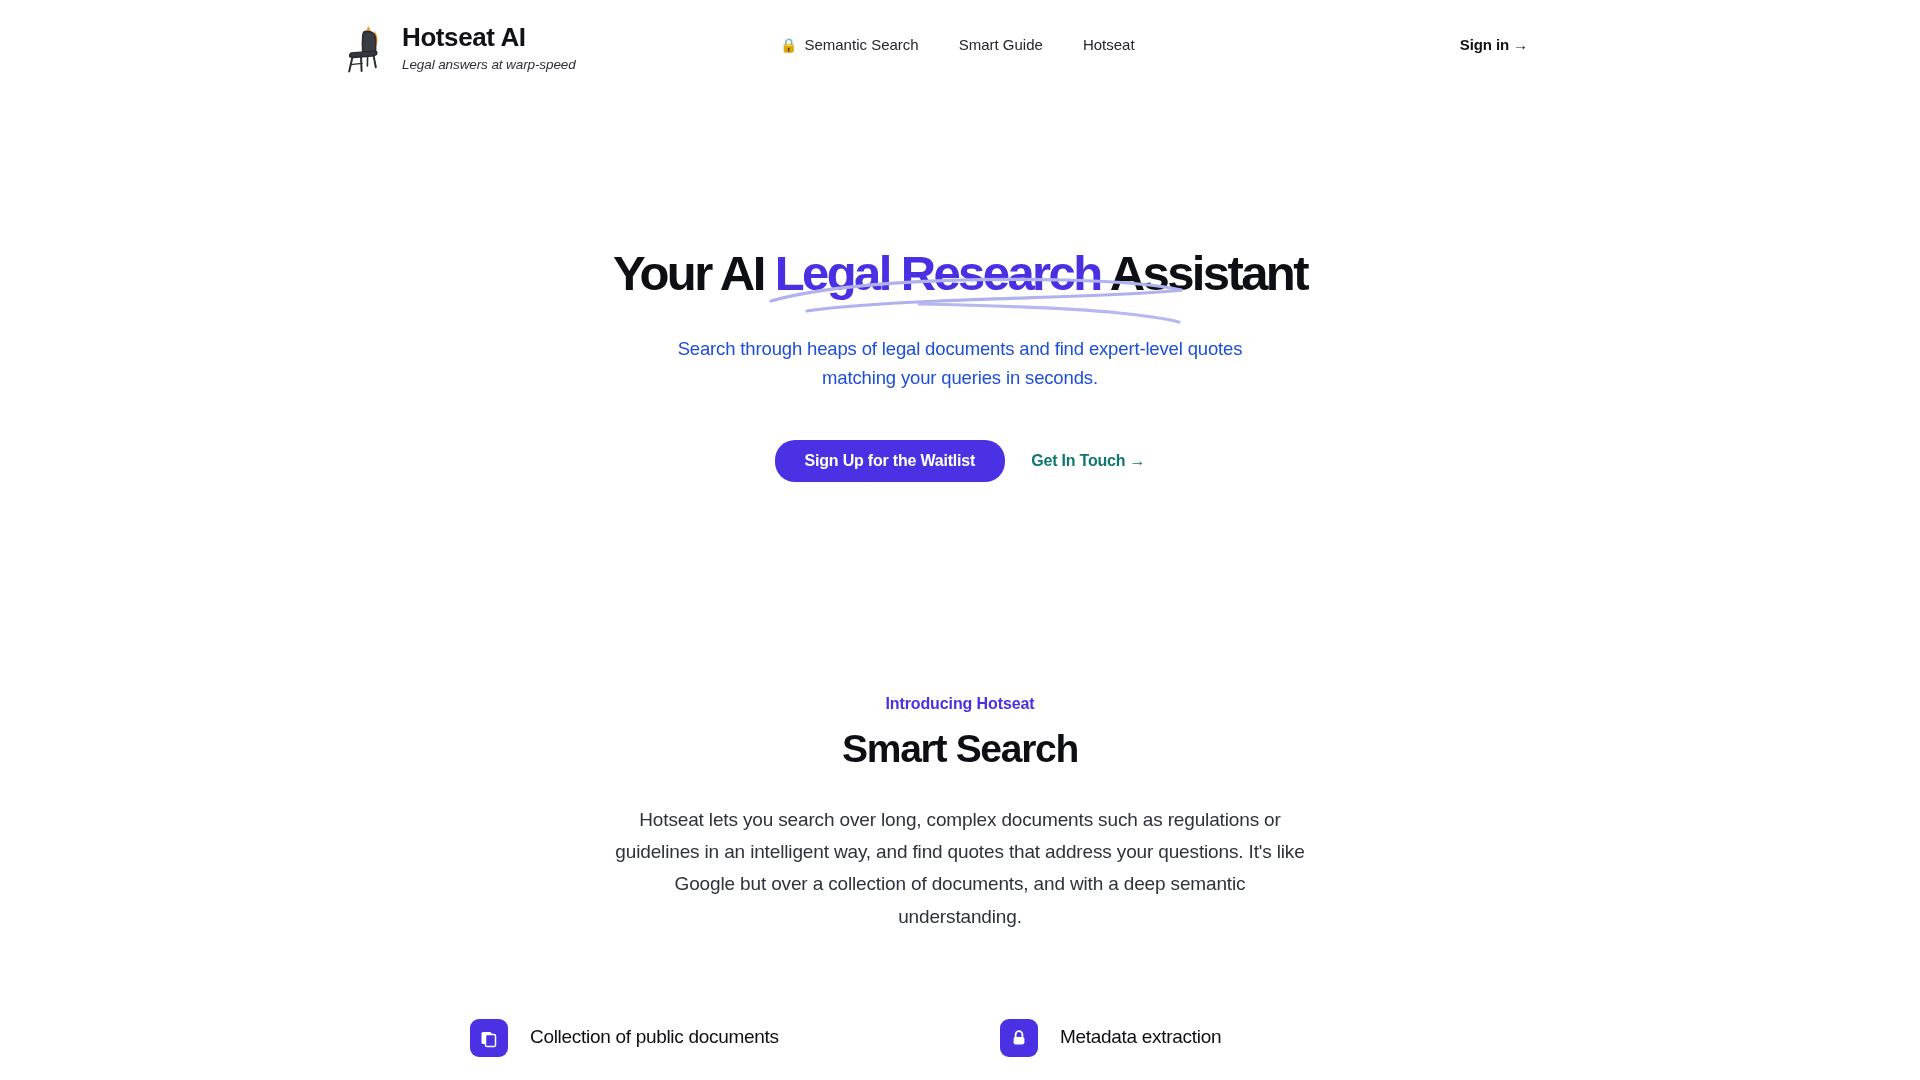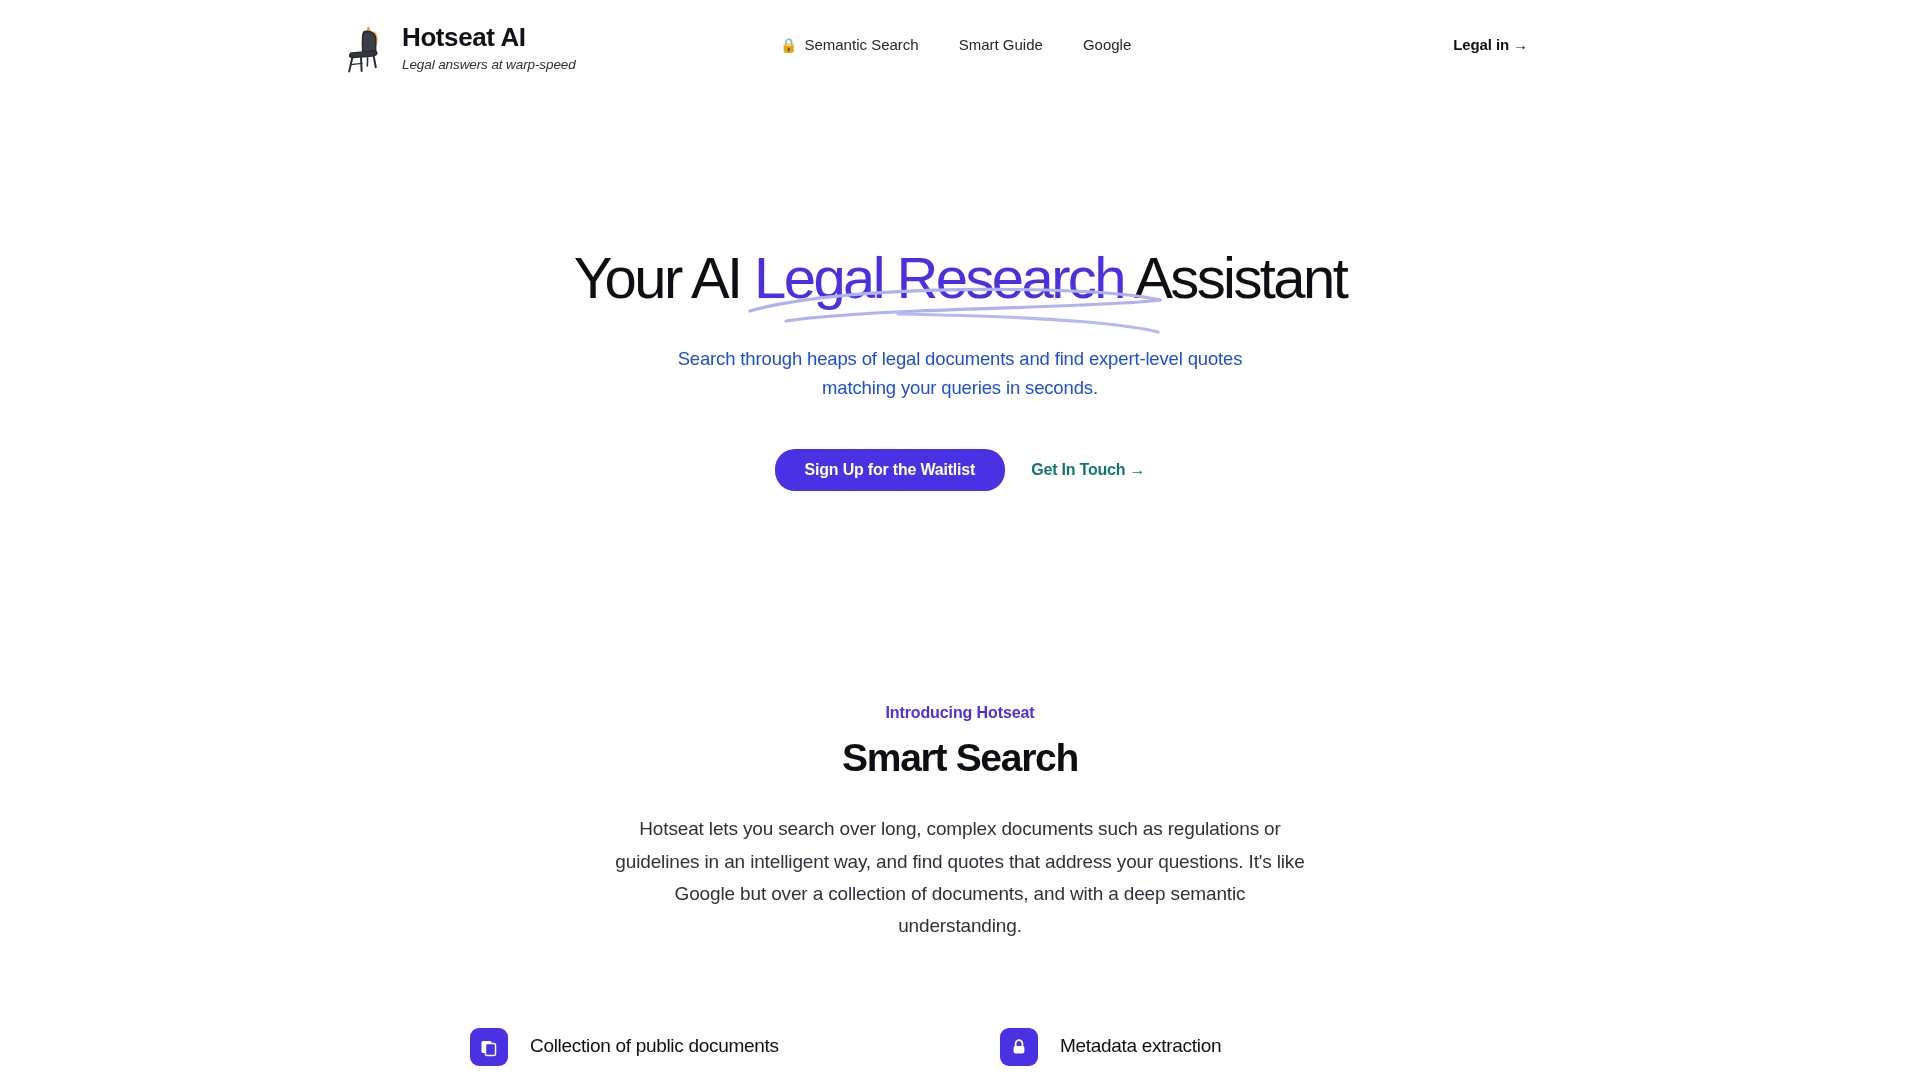--- a/index.html
+++ b/index.html
@@ -96,23 +96,23 @@
   }
 
   
   .hero {
     width: 1920px;
     text-align: center;
     padding-top: 152px;
   }
 
   .hero-title {
-    font-size: 58px;
+    font-size: 49px;
     line-height: 1.05;
-    font-weight: 400;
+    font-weight: 700;
     letter-spacing: -2.6px;
     color: #0e0f14;
     position: relative;
     display: block;
   }
 
   .hl-wrap {
     position: relative;
     display: inline-block;
     color: #4a30e3;
@@ -277,25 +277,25 @@
 
   <nav class="main-nav">
     <a class="nav-link" href="#">
       <span class="lock-emoji">🔒</span>
       <span>Semantic Search</span>
     </a>
     <a class="nav-link" href="#">
       <span>Smart Guide</span>
     </a>
     <a class="nav-link" href="#">
-      <span>Google</span>
+      <span>Hotseat</span>
     </a>
   </nav>
 
-  <a class="signin-link" href="#">Legal in →</a>
+  <a class="signin-link" href="#">Sign in →</a>
 </header>
 
 <section class="hero">
 
   <h1 class="hero-title">
     <span>Your AI </span><span class="hl-wrap"><span>Legal Research</span><svg class="hl-swoosh" viewBox="0 0 420 54" xmlns="http://www.w3.org/2000/svg" aria-hidden="true">
           <path d="M4 26 C60 10 168 2 300 5 C348 6.5 392 10 414 15" stroke="#b0b2f0" stroke-width="3.2" fill="none" stroke-linecap="round"></path>
           <path d="M414 15 C380 20 272 22 172 26 C120 28.2 70 31.5 40 36" stroke="#b0b2f0" stroke-width="3.2" fill="none" stroke-linecap="round"></path>
           <path d="M152 29 C204 30 300 33 352 38 C378 40.6 400 44 412 47" stroke="#b6b8f2" stroke-width="3.2" fill="none" stroke-linecap="round"></path>
         </svg></span><span> Assistant</span>

